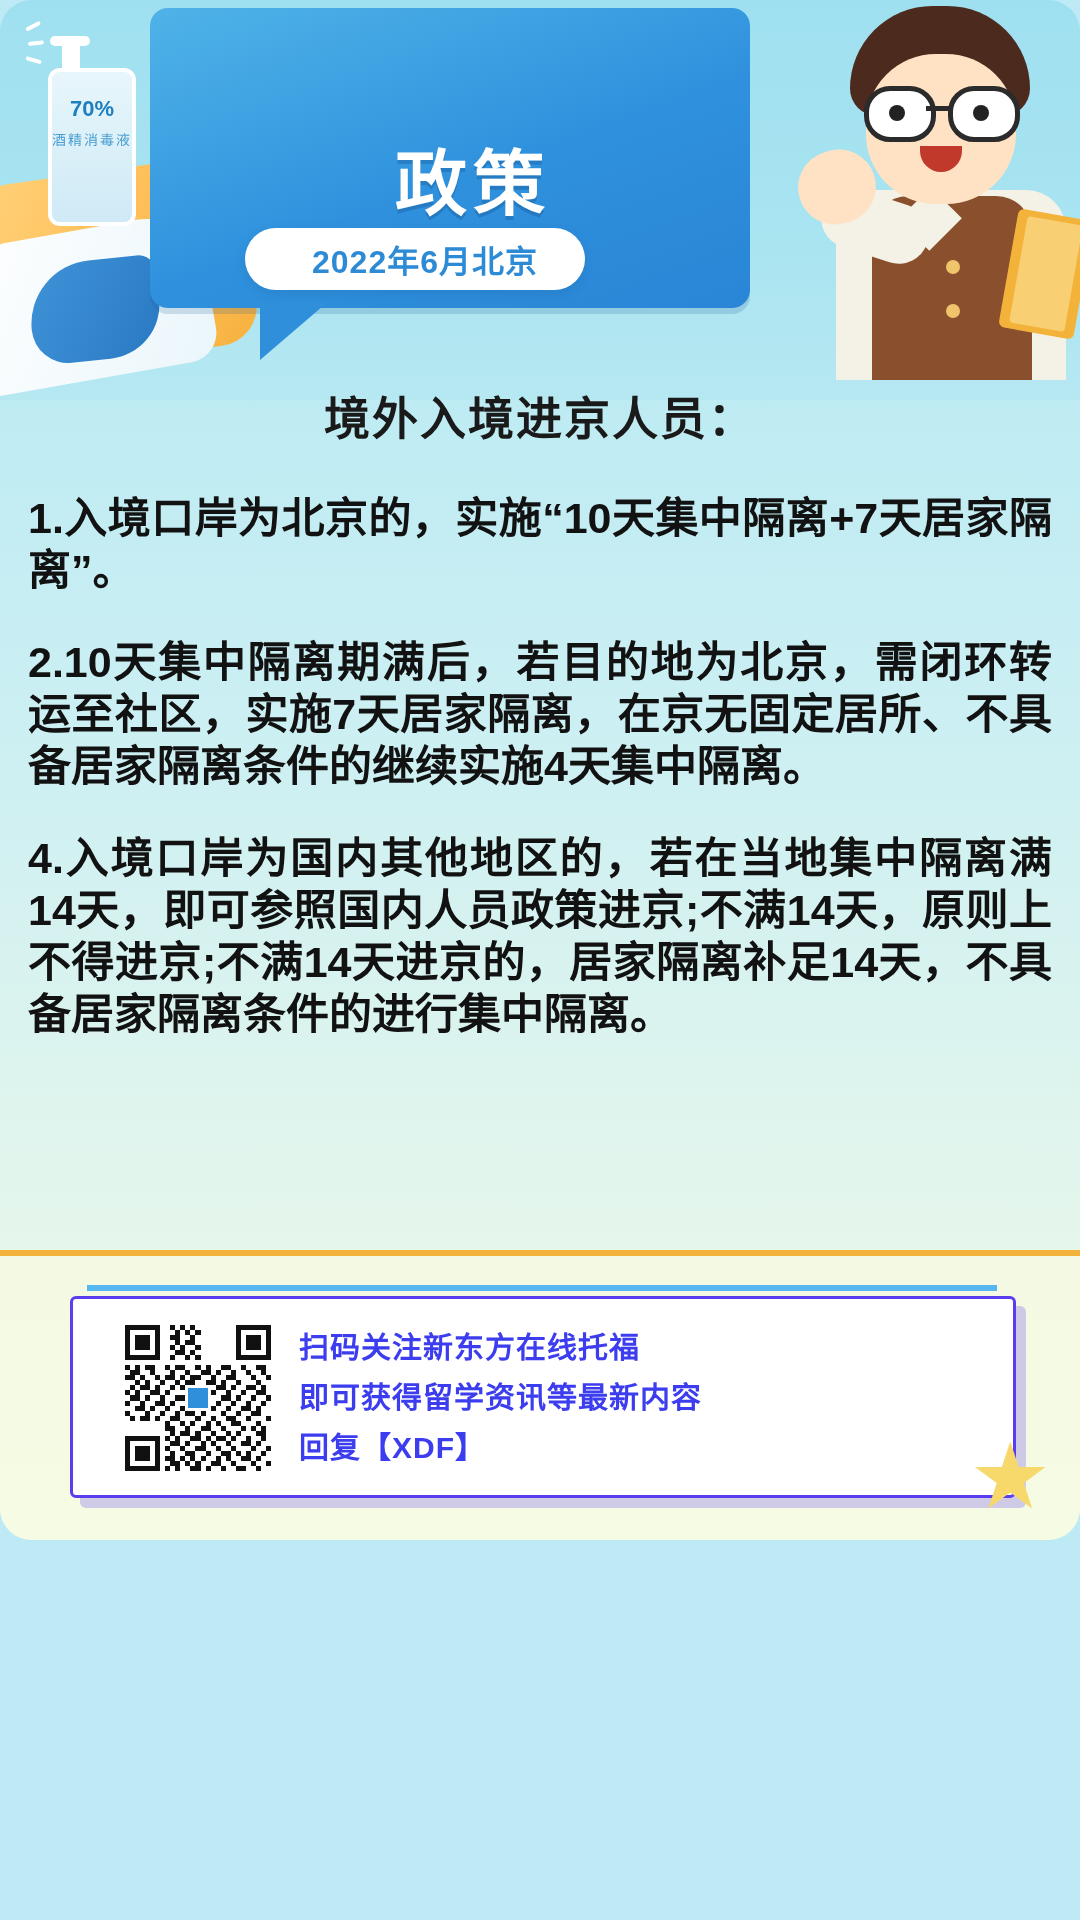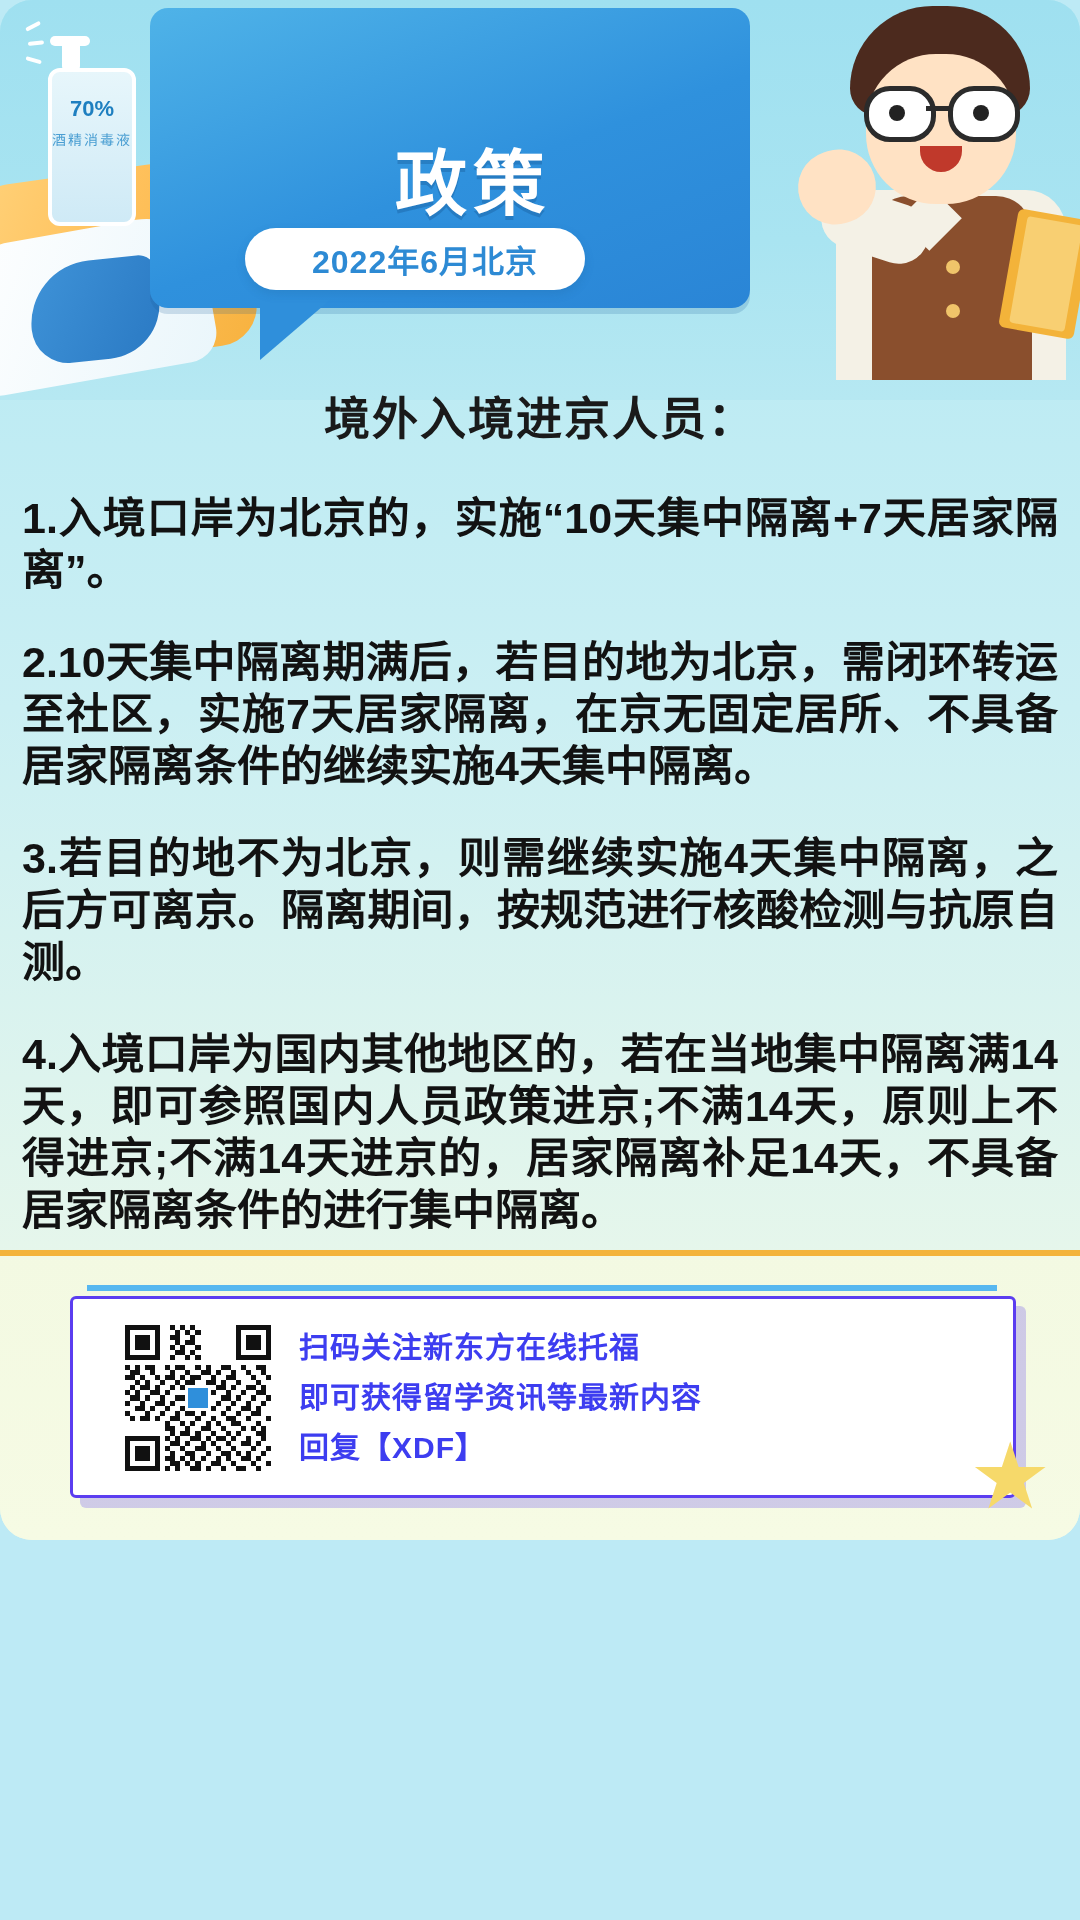--- a/index.html
+++ b/index.html
@@ -104,21 +104,21 @@
   .vest .btn{position:absolute;left:74px;width:14px;height:14px;border-radius:50%;background:#f0c46a;}
   .collar{position:absolute;left:128px;top:196px;width:44px;height:46px;background:#f4f1e6;transform:rotate(45deg);}
   .book{position:absolute;left:228px;top:214px;width:76px;height:120px;background:#f3b33a;border-radius:6px;transform:rotate(10deg);}
   .book:after{content:"";position:absolute;left:10px;top:6px;width:56px;height:108px;background:#f8cf72;border-radius:4px;}
   .hand{position:absolute;left:18px;top:150px;width:78px;height:74px;background:#ffe2c4;border-radius:40px;transform:rotate(-18deg);}
   .arm{position:absolute;left:40px;top:196px;width:110px;height:60px;background:#f4f1e6;border-radius:30px;transform:rotate(18deg);}
 
   
   .content{
     position:absolute;left:0;top:382px;width:1080px;
-    padding:0 22px;box-sizing:border-box;
+    padding:0 28px;box-sizing:border-box;
   }
   .lead{
     text-align:center;font-size:46px;font-weight:800;color:#1a1a1a;
     letter-spacing:2px;margin:0 0 44px 0;
   }
   .para{
     font-size:43px;line-height:52px;font-weight:800;color:#121212;
     letter-spacing:0px;margin:0 0 40px 0;text-align:justify;
   }
 
@@ -202,21 +202,20 @@
           </div>
       </div>
       <div class="mouth"></div>
     </div>
   </div>
 
   <div class="content">
     <div class="lead">境外入境进京人员：</div>
     <p class="para">1.入境口岸为北京的，实施“10天集中隔离+7天居家隔离”。</p>
     <p class="para">2.10天集中隔离期满后，若目的地为北京，需闭环转运至社区，实施7天居家隔离，在京无固定居所、不具备居家隔离条件的继续实施4天集中隔离。</p>
-    <p class="para">3.若目的地不为北京，则需继续实施4天集中隔离，之后方可离京。隔离期间，按规范进行核酸检测与抗原自测。</p>
     <p class="para">4.入境口岸为国内其他地区的，若在当地集中隔离满14天，即可参照国内人员政策进京;不满14天，原则上不得进京;不满14天进京的，居家隔离补足14天，不具备居家隔离条件的进行集中隔离。</p>
   </div>
 
   <div class="footer">
     <div class="footer-divider"></div>
 
     <div class="qrbox">
       <div class="topline"></div>
 
       <div class="qr">

